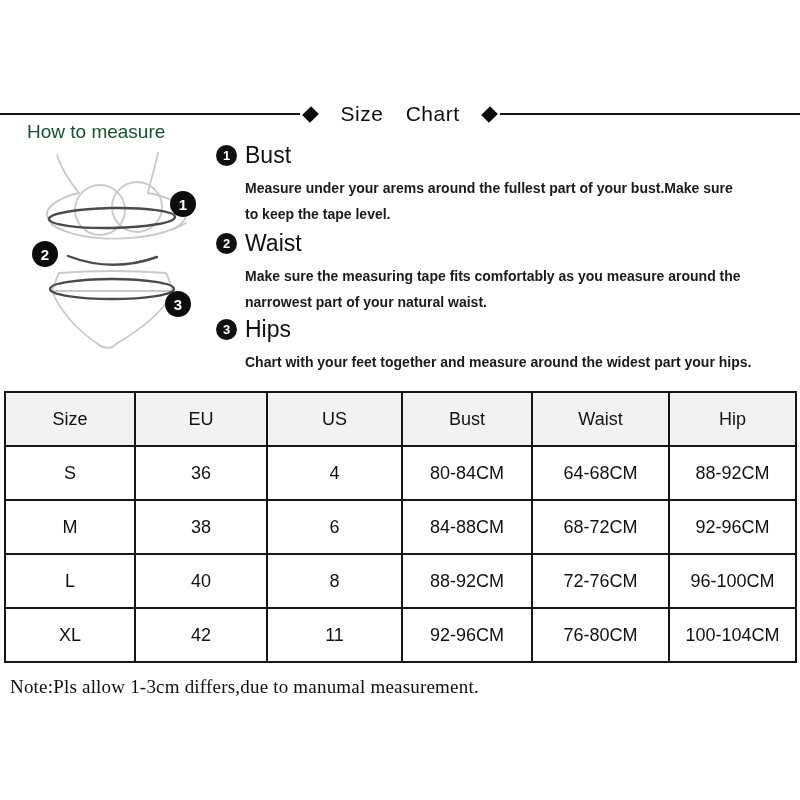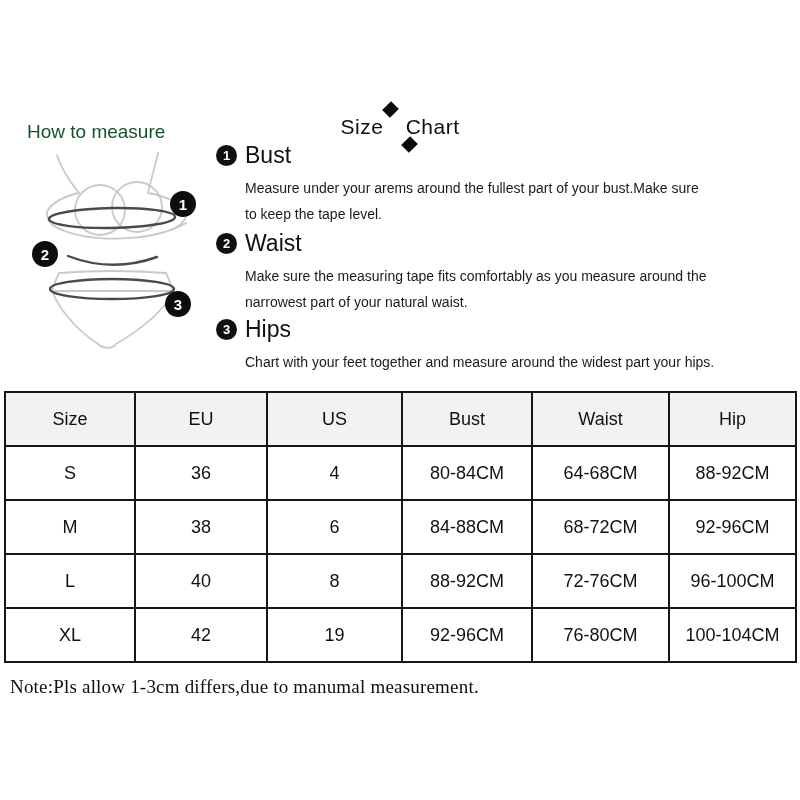--- a/index.html
+++ b/index.html
@@ -5,21 +5,21 @@
   html,body { margin:0; padding:0; background:#ffffff; }
   .page {
     position:relative; width:800px; height:800px; background:#ffffff;
     overflow:hidden; color:#121212;
     font-family:"Liberation Sans", sans-serif;
   }
 
   
   .title-row {
     position:absolute; top:102px; left:0; right:0;
-    display:flex; align-items:center;flex-direction:column;
+    display:flex; align-items:center;
   }
   .rule-line { flex:1 1 auto; height:2px; background:#121212; }
   .diamond {
     width:11px; height:11px; background:#0b0b0b;
     transform:rotate(45deg) scaleY(1.15);
     flex:0 0 auto;
   }
   .diamond.left  { margin:0 24px 0 5px; }
   .diamond.right { margin:0 5px 0 24px; }
   .page-title {
@@ -41,21 +41,21 @@
   .sec-3 { top:316px; }
   .sec-head { display:flex; align-items:center; gap:8px; }
   .step-badge {
     width:21px; height:21px; border-radius:50%; background:#101010;
     color:#ffffff; font-size:13px; font-weight:700;
     display:flex; align-items:center; justify-content:center;
     flex:0 0 auto;
   }
   .sec-title { margin:0; font-size:23px; font-weight:400; color:#101010; }
   .sec-desc {
-    margin:7px 0 0 29px; font-size:14px; font-weight:400; color:#1a1a1a;
+    margin:7px 0 0 29px; font-size:14px; font-weight:700; color:#1a1a1a;
     line-height:1.85; white-space:pre-line;
   }
 
   
   .size-table {
     position:absolute; left:4px; top:391px; width:791px;
     border-collapse:collapse; table-layout:fixed;
   }
   .size-table th, .size-table td {
     border:2px solid #161616; text-align:center; vertical-align:middle;
@@ -200,21 +200,21 @@
         <td>L</td>
         <td>40</td>
         <td>8</td>
         <td>88-92CM</td>
         <td>72-76CM</td>
         <td>96-100CM</td>
       </tr>
       <tr>
         <td>XL</td>
         <td>42</td>
-        <td>19</td>
+        <td>11</td>
         <td>92-96CM</td>
         <td>76-80CM</td>
         <td>100-104CM</td>
       </tr>
     </tbody>
   </table>
 
   <p class="note">Note:Pls allow 1-3cm differs,due to manumal measurement.</p>
 
 </div>

